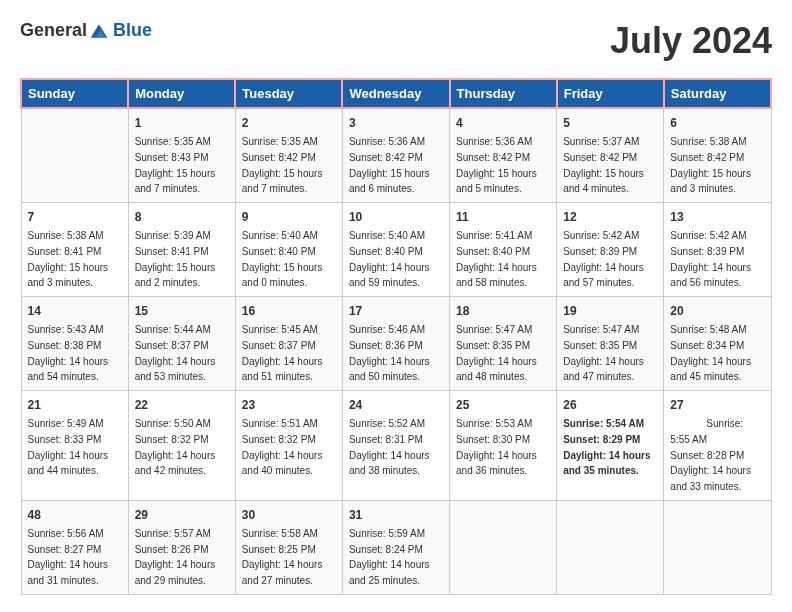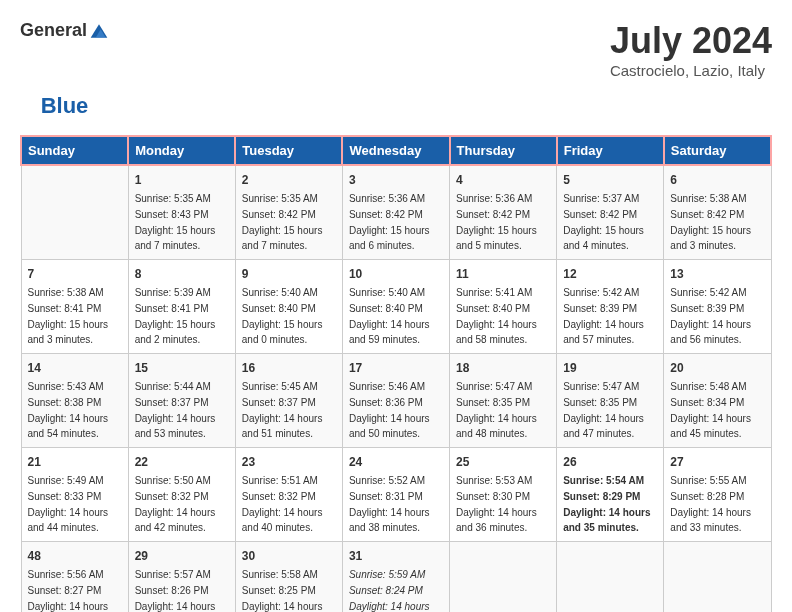--- a/index.html
+++ b/index.html
@@ -12,22 +12,21 @@
     }
     .header {
       display: flex;
       justify-content: space-between;
       align-items: flex-start;
       margin-bottom: 16px;
     }
     .logo {
       display: flex;
       align-items: center;
-      gap: 20px;
-      flex-direction: column;
+      gap: 4px;
     }
     .logo-icon {
       width: 20px;
       height: 20px;
     }
     .title-block {
       text-align: left;
     }
     .month-title {
       font-size: 36px;
@@ -84,25 +83,24 @@
 
 <div class="header">
   <div class="logo">
     <div style="display:flex;align-items:center;gap:2px;">
       <span style="font-size:18px;font-weight:bold;color:#333;">General</span>
       <svg class="logo-icon" viewBox="0 0 24 20">
         <polygon points="12,2 22,18 2,18" fill="#1a5fa8"></polygon>
         <polygon points="14,8 20,18 8,18" fill="#4a90d9" opacity="0.6"></polygon>
       </svg>
     </div>
-    <span style="font-size:22px;font-weight:bold;color:#1a5fa8;margin-top:32px;">Blue</span>
+    <span style="font-size:18px;font-weight:bold;color:#1a5fa8;">Blue</span>
   </div>
   <div class="title-block">
     <div class="month-title">July 2024</div>
-    <div class="location-title">Castrocielo, Lazio, Italy</div>
   </div>
 </div>
 
 <table>
   <thead>
     <tr>
     <th>Sunday</th>
         <th>Monday</th>
         <th>Tuesday</th>
         <th>Wednesday</th>
@@ -217,39 +215,39 @@
 Daylight: 14 hours
 and 38 minutes.</span></td>
         <td><span class="day-number">25</span><span class="day-info" style="white-space: pre-line;">Sunrise: 5:53 AM
 Sunset: 8:30 PM
 Daylight: 14 hours
 and 36 minutes.</span></td>
         <td><span class="day-number">26</span><span class="day-info" style="white-space: pre-line; font-weight: bold;">Sunrise: 5:54 AM
 Sunset: 8:29 PM
 Daylight: 14 hours
 and 35 minutes.</span></td>
-        <td><span class="day-number">27</span><span class="day-info" style="white-space: pre-line;">Sunrise: 5:55 AM
+        <td><span class="day-number">27</span><span class="day-info" style="white-space: pre-line; margin-left: 36px;">Sunrise: 5:55 AM
 Sunset: 8:28 PM
 Daylight: 14 hours
 and 33 minutes.</span></td>
       </tr>
       <tr>
         <td><span class="day-number">48</span><span class="day-info" style="white-space: pre-line; text-align: right;">Sunrise: 5:56 AM
 Sunset: 8:27 PM
 Daylight: 14 hours
 and 31 minutes.</span></td>
         <td><span class="day-number">29</span><span class="day-info" style="white-space: pre-line;">Sunrise: 5:57 AM
 Sunset: 8:26 PM
 Daylight: 14 hours
 and 29 minutes.</span></td>
         <td><span class="day-number">30</span><span class="day-info" style="white-space: pre-line;">Sunrise: 5:58 AM
 Sunset: 8:25 PM
 Daylight: 14 hours
 and 27 minutes.</span></td>
-        <td><span class="day-number">31</span><span class="day-info" style="white-space: pre-line; font-style: italic;">Sunrise: 5:59 AM
+        <td><span class="day-number">31</span><span class="day-info" style="white-space: pre-line;">Sunrise: 5:59 AM
 Sunset: 8:24 PM
 Daylight: 14 hours
 and 25 minutes.</span></td>
         <td></td>
         <td></td>
         <td></td>
       </tr>
     </tbody>
 </table>
 

